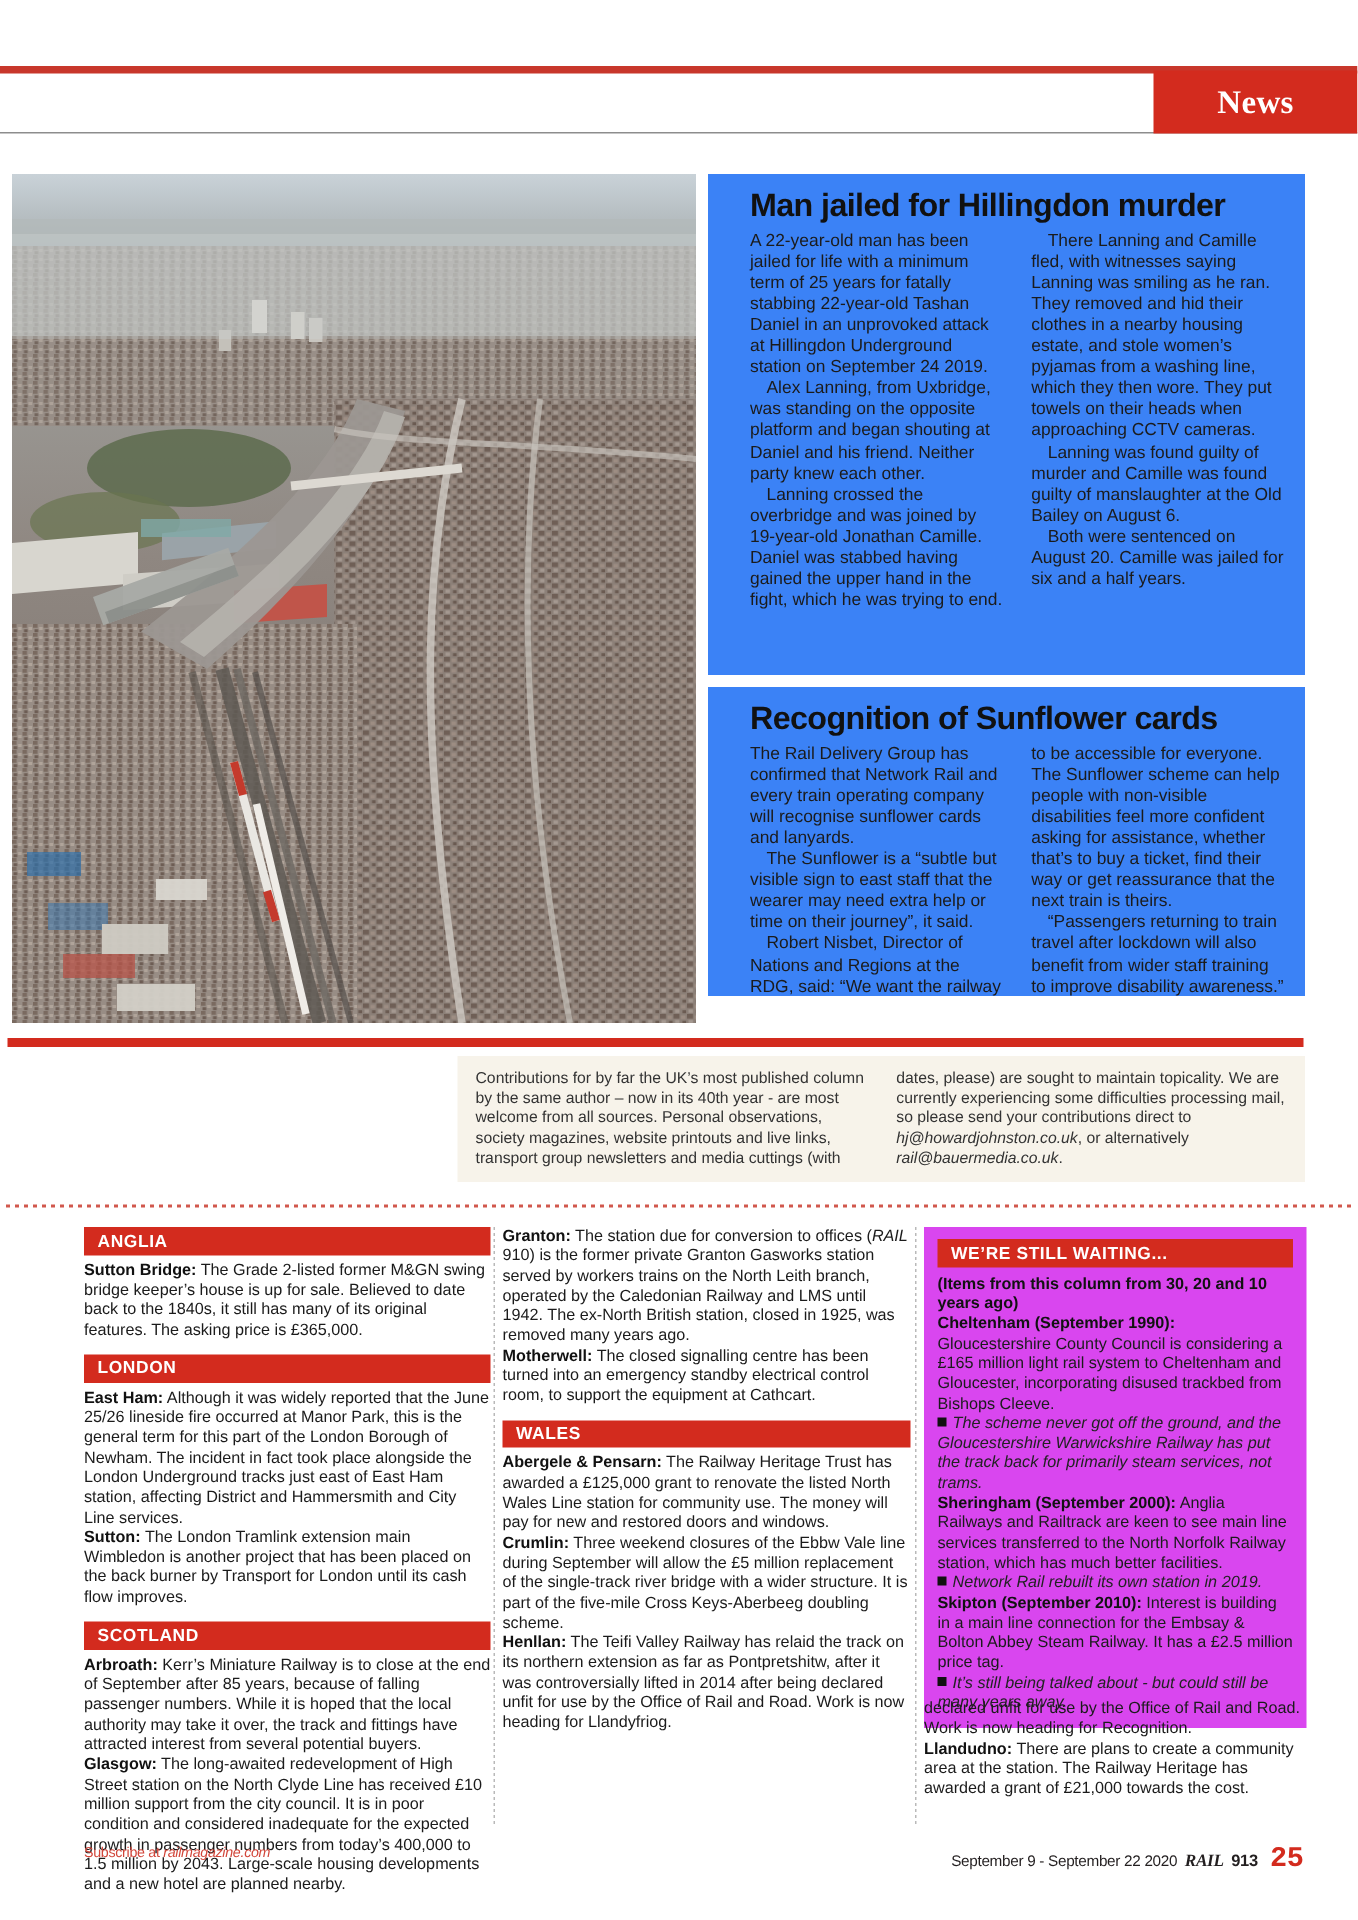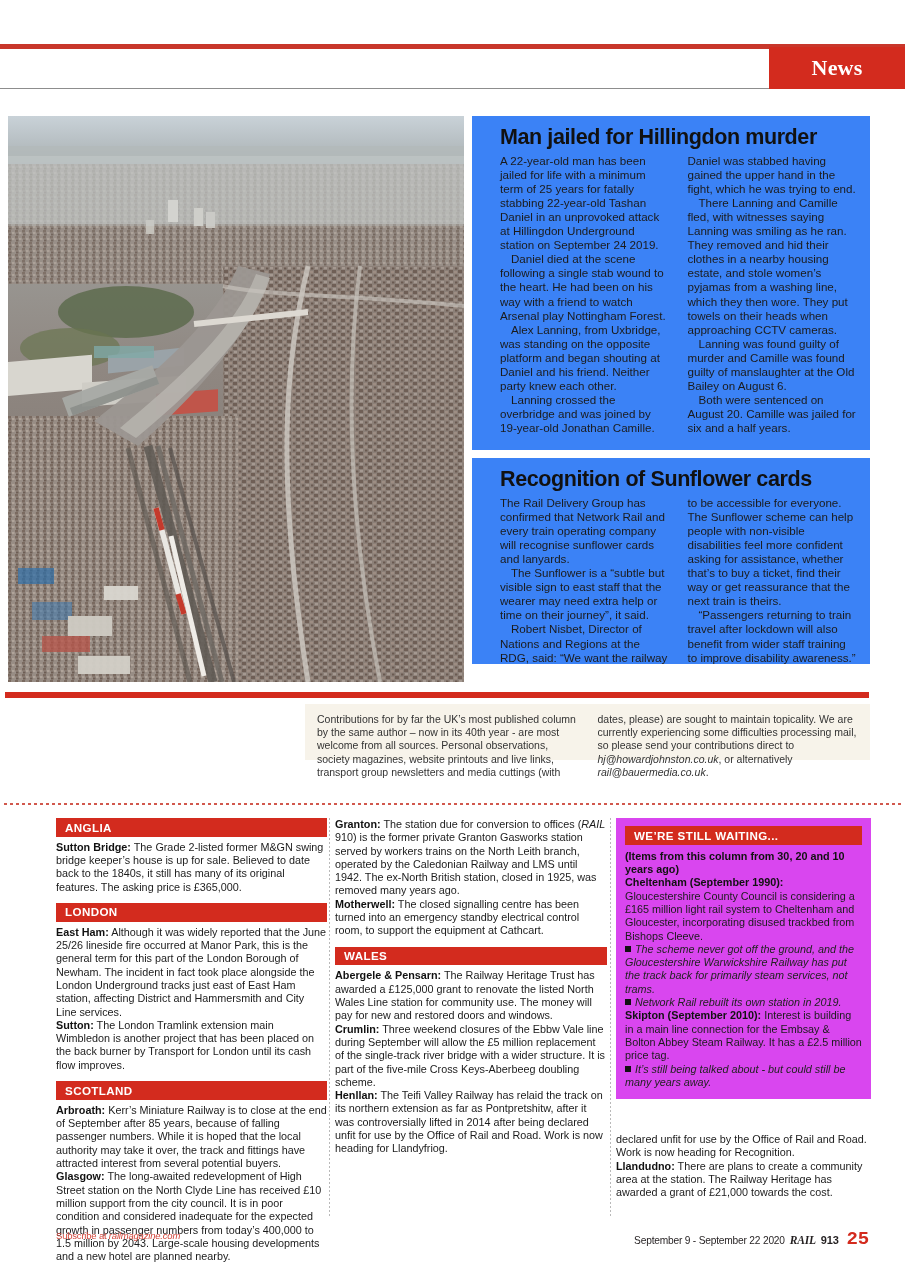--- a/index.html
+++ b/index.html
@@ -39,21 +39,21 @@
   }
   .cols p.ind{text-indent:11px;}
   #story1{left:472px;top:116px;width:398px;height:334px;}
   #story2{left:472px;top:458px;width:398px;height:206px;}
 
   
   .rule-red-mid{position:absolute;left:5px;top:692px;width:864px;height:6px;background:#d32b1e;}
 
   
   .contrib{
-    position:absolute;left:305px;top:704px;width:565px;height:56px;
+    position:absolute;left:305px;top:704px;width:565px;height:84px;
     background:#f7f3ea;padding:9px 12px 0 12px;box-sizing:border-box;
   }
   .contrib .cols{column-gap:20px;}
   .contrib .cols p{font-size:10.5px;line-height:13.2px;color:#333;}
   .contrib i{font-style:italic;}
 
   
   .dots{
     position:absolute;left:4px;top:803px;width:898px;height:2px;
     background-image:repeating-linear-gradient(to right,#d1584d 0 3px,transparent 3px 6px);
@@ -205,21 +205,20 @@
       </g>
 
       <rect x="0" y="40" width="456" height="70" fill="#cfd4d4" opacity=".35"></rect>
     </svg>
   </div>
 
   <div class="story" id="story1">
     <h2>Man jailed for Hillingdon murder</h2>
     <div class="cols">
       <p>A 22-year-old man has been jailed for life with a minimum term of 25 years for fatally stabbing 22-year-old Tashan Daniel in an unprovoked attack at Hillingdon Underground station on September 24 2019.</p>
-      <p class="ind">Daniel died at the scene following a single stab wound to the heart. He had been on his way with a friend to watch Arsenal play Nottingham Forest.</p>
       <p class="ind">Alex Lanning, from Uxbridge, was standing on the opposite platform and began shouting at Daniel and his friend. Neither party knew each other.</p>
       <p class="ind">Lanning crossed the overbridge and was joined by 19-year-old Jonathan Camille. Daniel was stabbed having gained the upper hand in the fight, which he was trying to end.</p>
       <p class="ind">There Lanning and Camille fled, with witnesses saying Lanning was smiling as he ran. They removed and hid their clothes in a nearby housing estate, and stole women’s pyjamas from a washing line, which they then wore. They put towels on their heads when approaching CCTV cameras.</p>
       <p class="ind">Lanning was found guilty of murder and Camille was found guilty of manslaughter at the Old Bailey on August 6.</p>
       <p class="ind">Both were sentenced on August 20. Camille was jailed for six and a half years.</p>
     </div>
   </div>
 
   <div class="story" id="story2">
     <h2>Recognition of Sunflower cards</h2>
@@ -265,20 +264,21 @@
     <p class="item"><b>Crumlin:</b><span> Three weekend closures of the Ebbw Vale line during September will allow the £5 million replacement of the single-track river bridge with a wider structure. It is part of the five-mile Cross Keys-Aberbeeg doubling scheme.</span></p>
     <p class="item"><b>Henllan:</b><span> The Teifi Valley Railway has relaid the track on its northern extension as far as Pontpretshitw, after it was controversially lifted in 2014 after being declared unfit for use by the Office of Rail and Road. Work is now heading for Llandyfriog.</span></p>
   </div>
 
   <div class="botcol" id="botcol3">
     <div class="waitbox">
       <div class="regionbar">WE’RE STILL WAITING...</div>
       <p class="lead">(Items from this column from 30, 20 and 10 years ago)</p>
       <p class="item"><b>Cheltenham (September 1990):</b><span> Gloucestershire County Council is considering a £165 million light rail system to Cheltenham and Gloucester, incorporating disused trackbed from Bishops Cleeve.</span></p>
       <p class="note"><span class="sq"></span><span>The scheme never got off the ground, and the Gloucestershire Warwickshire Railway has put the track back for primarily steam services, not trams.</span></p>
+      <p class="item"><b>Sheringham (September 2000):</b><span> Anglia Railways and Railtrack are keen to see main line services transferred to the North Norfolk Railway station, which has much better facilities.</span></p>
       <p class="note"><span class="sq"></span><span>Network Rail rebuilt its own station in 2019.</span></p>
       <p class="item"><b>Skipton (September 2010):</b><span> Interest is building in a main line connection for the Embsay &amp; Bolton Abbey Steam Railway. It has a £2.5 million price tag.</span></p>
       <p class="note"><span class="sq"></span><span>It’s still being talked about - but could still be many years away.</span></p>
     </div>
   </div>
 
   <div class="afterbox">
     <p class="item">declared unfit for use by the Office of Rail and Road. Work is now heading for Recognition.</p>
     <p class="item"><b>Llandudno:</b><span> There are plans to create a community area at the station. The Railway Heritage has awarded a grant of £21,000 towards the cost.</span></p>
   </div>

